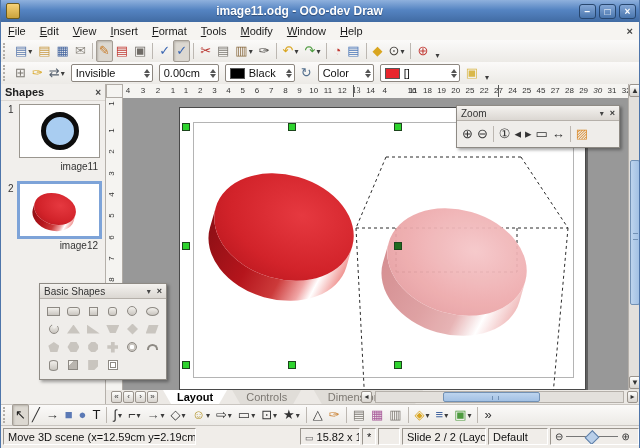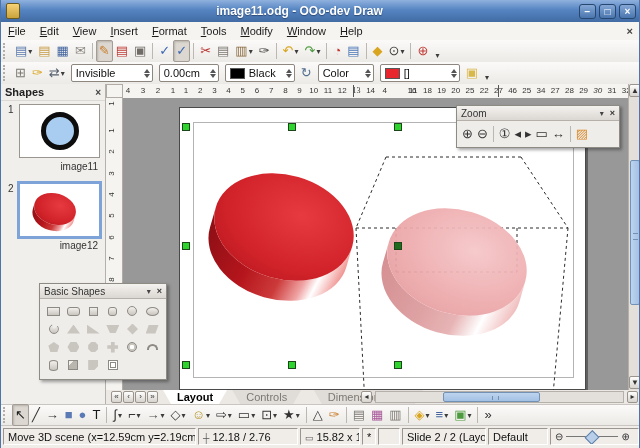--- a/index.html
+++ b/index.html
@@ -349,23 +349,23 @@
       <span style="left: 247.6px;">14</span>
       <span style="left: 261.8px;">4</span>
       <span style="left: 289px;">16</span>
       <span style="left: 290.2px;">11</span>
       <span style="left: 304.4px;">18</span>
       <span style="left: 318.6px;">19</span>
       <span style="left: 332.8px;">20</span>
       <span style="left: 347px;">25</span>
       <span style="left: 361.2px;">22</span>
       <span style="left: 375.4px;">27</span>
-      <span style="left: 389.6px;">46</span>
+      <span style="left: 389.6px;">24</span>
       <span style="left: 403.8px;">25</span>
-      <span style="left: 418px;">34</span>
+      <span style="left: 418px;">45</span>
       <span style="left: 432.2px;">27</span>
       <span style="left: 446.4px;">28</span>
       <span style="left: 460.6px;">29</span>
       <span style="left: 474.8px; font-style: italic;">30</span>
       <span style="left: 489px;">31</span>
       <span style="left: 503.2px;">32</span>
       <i class="hmark" style="left: 230px;"></i>
       <i class="hmark" style="left: 375px;"></i>
     </div>
   <div id="vruler">
@@ -546,21 +546,20 @@
         </span>
         <i class="sep"></i>
         <span class="tbtn">
           <span class="glyph" style="color: rgb(51, 51, 51);">»</span>
         </span>
       </span>
   </div>
 
   <div id="statusbar">
     <span class="scell" style="left:2px;width:193px;">Move 3D scene (x=12.59cm y=2.19cm)</span>
-    <span class="scell" style="left:197px;width:100px;"><span class="sicon">┼</span><span>12.18 / 2.76</span></span>
     <span class="scell" style="left:299px;width:60px;"><span class="sicon">▭</span><span>15.82 x 17.7</span></span>
     <span class="scell" style="left:361px;width:14px;">*</span>
     <span class="scell" style="left:377px;width:22px;"></span>
     <span class="scell" style="left:401px;width:84px;">Slide 2 / 2 (Layout)</span>
     <span class="scell" style="left:487px;width:60px;">Default</span>
     <span class="scell" id="zoomcell" style="left:549px;width:89px;">
       <span class="zpm">⊖</span>
       <span class="ztrack">
           <i class="ztick"></i>
           <i class="zthumb"></i>

